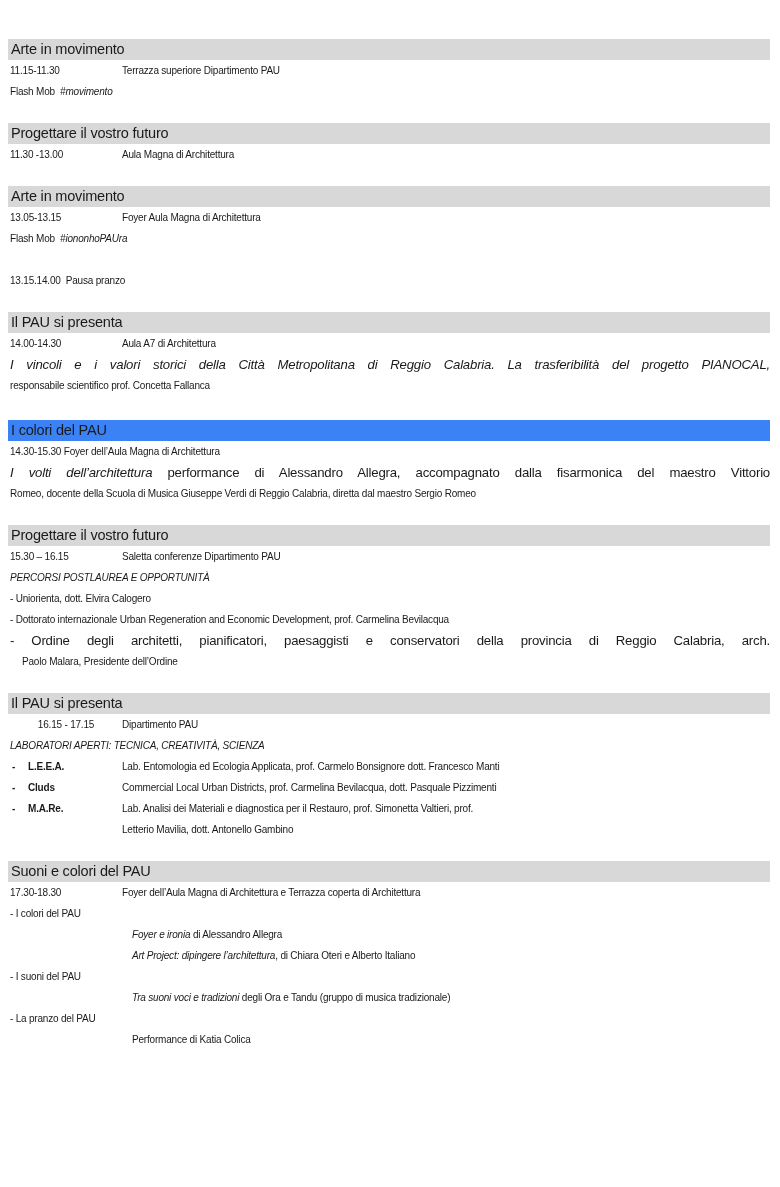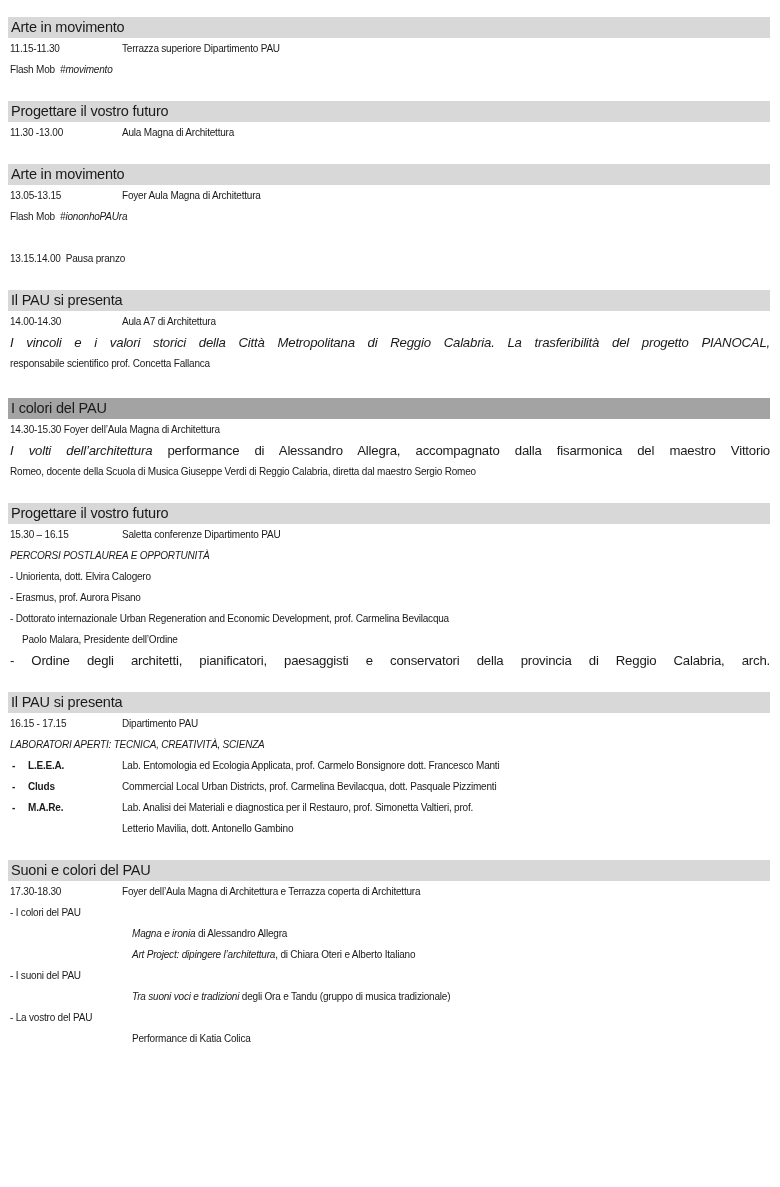--- a/index.html
+++ b/index.html
@@ -1,21 +1,21 @@
 <!DOCTYPE html>
 <html><head>
 <meta charset="utf-8">
 <style>
   html,body{margin:0;padding:0;}
   body{
     width:780px;height:1187px;background:#ffffff;
     font-family:"Liberation Sans",sans-serif;color:#1a1a1a;
     overflow:hidden;
   }
-  .doc{padding:17px 10px 0 8px;}
+  .doc{padding:39px 10px 0 8px;}
   .section{margin-bottom:21px;}
   .bar{
     background:#d8d8d8;height:21px;line-height:21px;
     font-size:14.5px;padding-left:3px;letter-spacing:-0.2px;
   }
   .line{
     line-height:21px;font-size:10px;letter-spacing:-0.2px;
     white-space:pre;margin-left:2px;
   }
   .line.justify{
@@ -47,48 +47,47 @@
     <section class="section">
       <div class="line"><span>13.15.14.00  Pausa pranzo</span></div>
     </section>
     <section class="section">
       <div class="bar" style="background: rgb(216, 216, 216);">Il PAU si presenta</div>
       <div class="line"><span class="col" style="width: 112px;">14.00-14.30</span><span>Aula A7 di Architettura</span></div>
       <div class="line justify"><span class="it">I vincoli e i valori storici della Città Metropolitana di Reggio Calabria. La trasferibilità del progetto PIANOCAL,</span></div>
       <div class="line"><span>responsabile scientifico prof. Concetta Fallanca</span></div>
     </section>
     <section class="section">
-      <div class="bar" style="background: #a3a3a3; margin-top: 24px;">I colori del PAU</div>
+      <div class="bar" style="background: #3b82f6; margin-top: 24px;">I colori del PAU</div>
       <div class="line"><span>14.30-15.30 Foyer dell’Aula Magna di Architettura</span></div>
       <div class="line justify"><span class="it">I volti dell’architettura</span><span> performance di Alessandro Allegra, accompagnato dalla fisarmonica del maestro Vittorio</span></div>
       <div class="line"><span>Romeo, docente della Scuola di Musica Giuseppe Verdi di Reggio Calabria, diretta dal maestro Sergio Romeo</span></div>
     </section>
     <section class="section">
       <div class="bar" style="background: rgb(216, 216, 216);">Progettare il vostro futuro</div>
       <div class="line"><span class="col" style="width: 112px;">15.30 – 16.15</span><span>Saletta conferenze Dipartimento PAU</span></div>
       <div class="line"><span class="it">PERCORSI POSTLAUREA E OPPORTUNITÀ</span></div>
       <div class="line"><span>- Uniorienta, dott. Elvira Calogero</span></div>
-      <div class="line"><span>- Erasmus, prof. Aurora Pisano</span></div>
       <div class="line"><span>- Dottorato internazionale Urban Regeneration and Economic Development, prof. Carmelina Bevilacqua</span></div>
+      <div class="line justify"><span>- Ordine degli architetti, pianificatori, paesaggisti e conservatori della provincia di Reggio Calabria, arch.</span></div>
       <div class="line" style="padding-left: 12px;"><span>Paolo Malara, Presidente dell’Ordine</span></div>
-      <div class="line justify"><span>- Ordine degli architetti, pianificatori, paesaggisti e conservatori della provincia di Reggio Calabria, arch.</span></div>
     </section>
     <section class="section">
       <div class="bar" style="background: rgb(216, 216, 216);">Il PAU si presenta</div>
-      <div class="line"><span class="col" style="width: 112px;">16.15 - 17.15</span><span>Dipartimento PAU</span></div>
+      <div class="line"><span class="col" style="width: 112px; text-align: center;">16.15 - 17.15</span><span>Dipartimento PAU</span></div>
       <div class="line"><span class="it">LABORATORI APERTI: TECNICA, CREATIVITÀ, SCIENZA</span></div>
       <div class="line" style="padding-left: 2px;"><span class="bd col" style="width: 16px;">-</span><span class="bd col" style="width: 94px;">L.E.E.A.</span><span>Lab. Entomologia ed Ecologia Applicata, prof. Carmelo Bonsignore dott. Francesco Manti</span></div>
       <div class="line" style="padding-left: 2px;"><span class="bd col" style="width: 16px;">-</span><span class="bd col" style="width: 94px;">Cluds</span><span>Commercial Local Urban Districts, prof. Carmelina Bevilacqua, dott. Pasquale Pizzimenti</span></div>
       <div class="line" style="padding-left: 2px;"><span class="bd col" style="width: 16px;">-</span><span class="bd col" style="width: 94px;">M.A.Re.</span><span>Lab. Analisi dei Materiali e diagnostica per il Restauro, prof. Simonetta Valtieri, prof.</span></div>
       <div class="line" style="padding-left: 112px;"><span>Letterio Mavilia, dott. Antonello Gambino</span></div>
     </section>
     <section class="section">
       <div class="bar" style="background: rgb(216, 216, 216);">Suoni e colori del PAU</div>
       <div class="line"><span class="col" style="width: 112px;">17.30-18.30</span><span>Foyer dell’Aula Magna di Architettura e Terrazza coperta di Architettura</span></div>
       <div class="line"><span>- I colori del PAU</span></div>
-      <div class="line" style="padding-left: 122px;"><span class="it">Magna e ironia</span><span> di Alessandro Allegra</span></div>
+      <div class="line" style="padding-left: 122px;"><span class="it">Foyer e ironia</span><span> di Alessandro Allegra</span></div>
       <div class="line" style="padding-left: 122px;"><span class="it">Art Project: dipingere l’architettura</span><span>, di Chiara Oteri e Alberto Italiano</span></div>
       <div class="line"><span>- I suoni del PAU</span></div>
       <div class="line" style="padding-left: 122px;"><span class="it">Tra suoni voci e tradizioni</span><span> degli Ora e Tandu (gruppo di musica tradizionale)</span></div>
-      <div class="line"><span>- La vostro del PAU</span></div>
+      <div class="line"><span>- La pranzo del PAU</span></div>
       <div class="line" style="padding-left: 122px;"><span>Performance di Katia Colica</span></div>
     </section>
   </div>
 
 </body></html>

